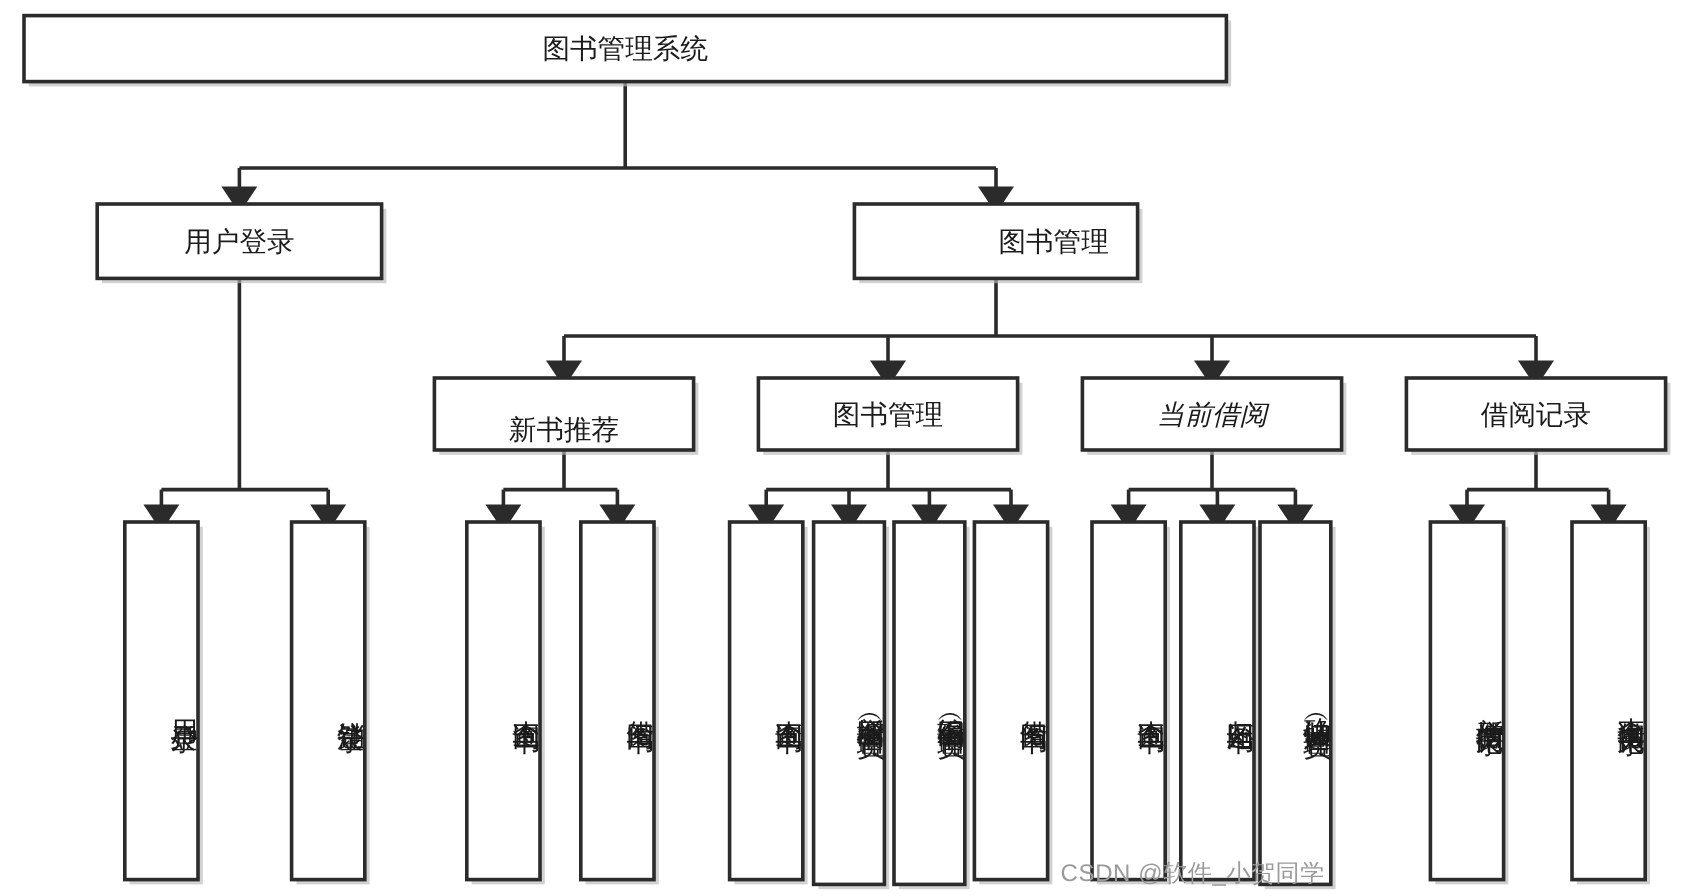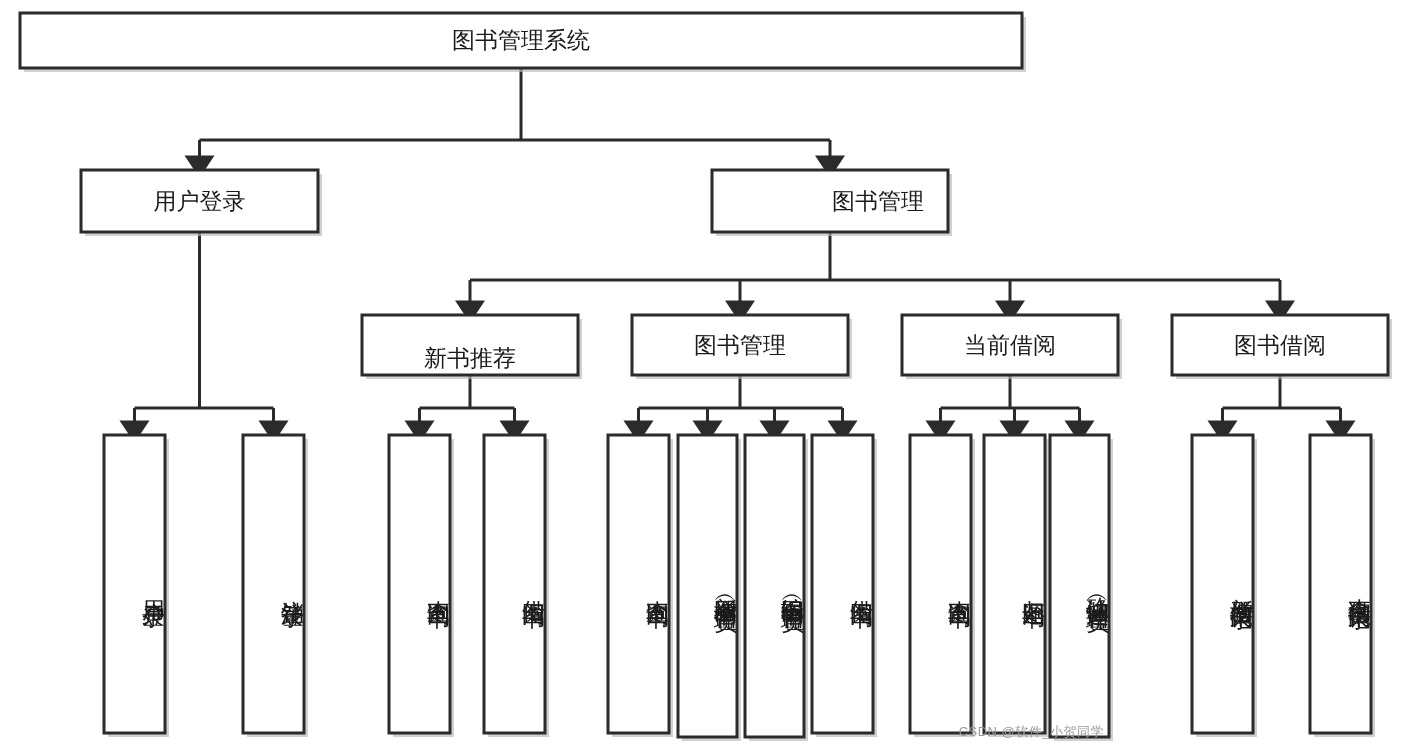--- a/index.html
+++ b/index.html
@@ -49,21 +49,21 @@
     font-size:23px;
     color:#1b1b1b;
     white-space:nowrap;
     pointer-events:none;
     font-family:"Liberation Sans","DejaVu Sans",sans-serif;
   }
   #watermark{
     position:absolute;
     right:16px;
     bottom:6px;
-    font-size:13px;
+    font-size:20px;
     color:#9a9a9a;
     letter-spacing:.5px;
     font-family:"Liberation Sans","DejaVu Sans",sans-serif;
     white-space:nowrap;
   }
 </style>
 </head>
 <body>
 
 <div id="diagram-root">
@@ -154,22 +154,22 @@
         <rect x="1310" y="435" width="61" height="298" class="node-box"></rect>
       </g>
   </svg>
 
   <div id="labels-layer">
       <div class="hlabel" style="left: 20px; top: 13px; width: 1002px; height: 55px;">图书管理系统</div>
       <div class="hlabel" style="left: 81px; top: 170px; width: 237px; height: 62px;">用户登录</div>
       <div class="hlabel" style="left: 712px; top: 170px; width: 236px; height: 62px; padding-left: 48px;">图书管理</div>
       <div class="hlabel" style="left: 362px; top: 328px; width: 216px; height: 60px;">新书推荐</div>
       <div class="hlabel" style="left: 632px; top: 315px; width: 216px; height: 60px;">图书管理</div>
-      <div class="hlabel" style="left: 902px; top: 315px; width: 216px; height: 60px;">当前借阅</div>
-      <div class="hlabel" style="left: 1172px; top: 315px; width: 216px; height: 60px;">图书借阅</div>
+      <div class="hlabel" style="left: 902px; top: 315px; width: 216px; height: 60px; font-style: italic;">当前借阅</div>
+      <div class="hlabel" style="left: 1172px; top: 315px; width: 216px; height: 60px;">借阅记录</div>
       <div class="vlabel-wrap" style="left: 104px; top: 447px; width: 61px; height: 278px;">用户登录</div>
       <div class="vlabel-wrap" style="left: 243px; top: 447px; width: 61px; height: 278px;">注销登录</div>
       <div class="vlabel-wrap" style="left: 389px; top: 447px; width: 61px; height: 278px;">查询图书</div>
       <div class="vlabel-wrap" style="left: 484px; top: 447px; width: 61px; height: 278px;">借阅图书</div>
       <div class="vlabel-wrap" style="left: 608px; top: 447px; width: 61px; height: 278px;">查询图书</div>
       <div class="vlabel-wrap" style="left: 678px; top: 447px; width: 59px; height: 282px;">新增图书（管理员）</div>
       <div class="vlabel-wrap" style="left: 745px; top: 447px; width: 59px; height: 282px;">编辑图书（管理员）</div>
       <div class="vlabel-wrap" style="left: 812px; top: 447px; width: 61px; height: 278px;">借阅图书</div>
       <div class="vlabel-wrap" style="left: 910px; top: 447px; width: 61px; height: 278px;">查询图书</div>
       <div class="vlabel-wrap" style="left: 984px; top: 447px; width: 61px; height: 278px;">归还图书</div>

